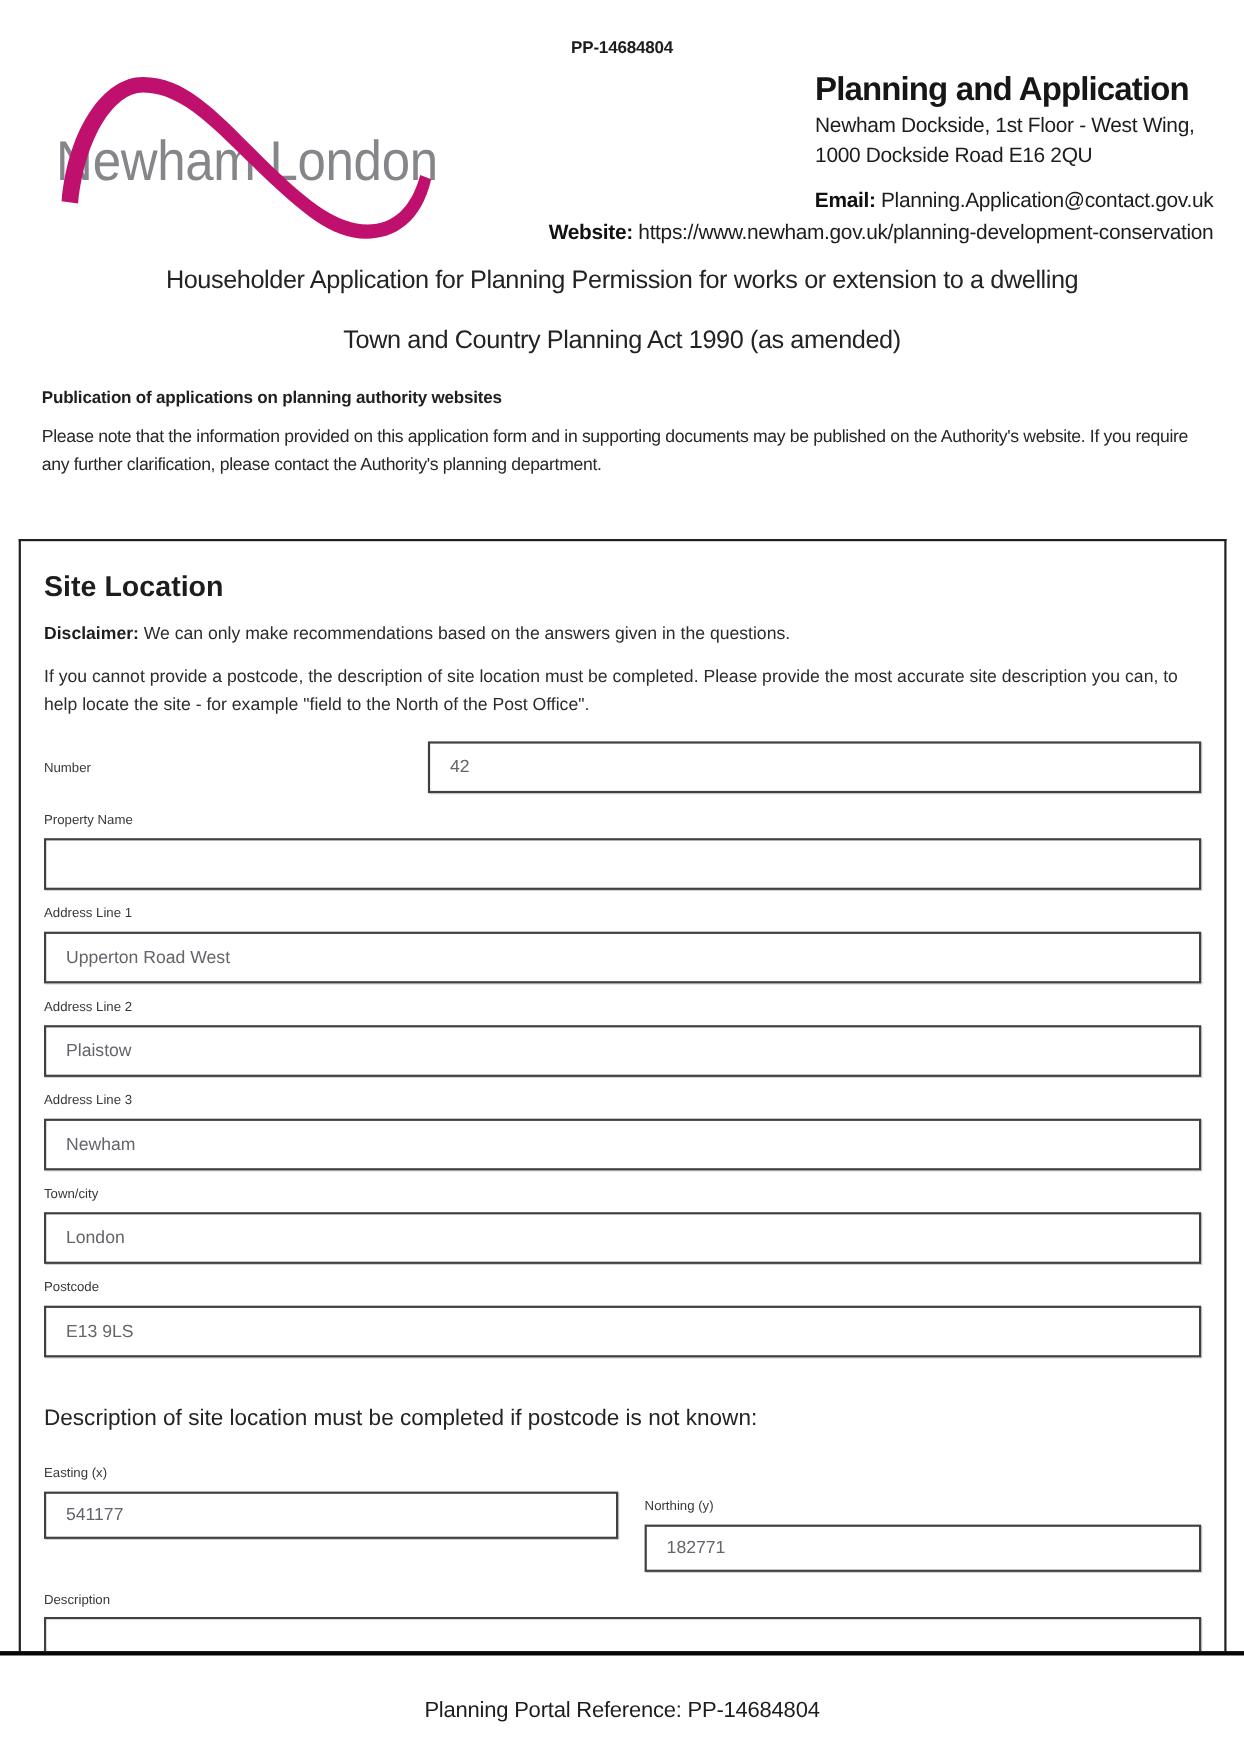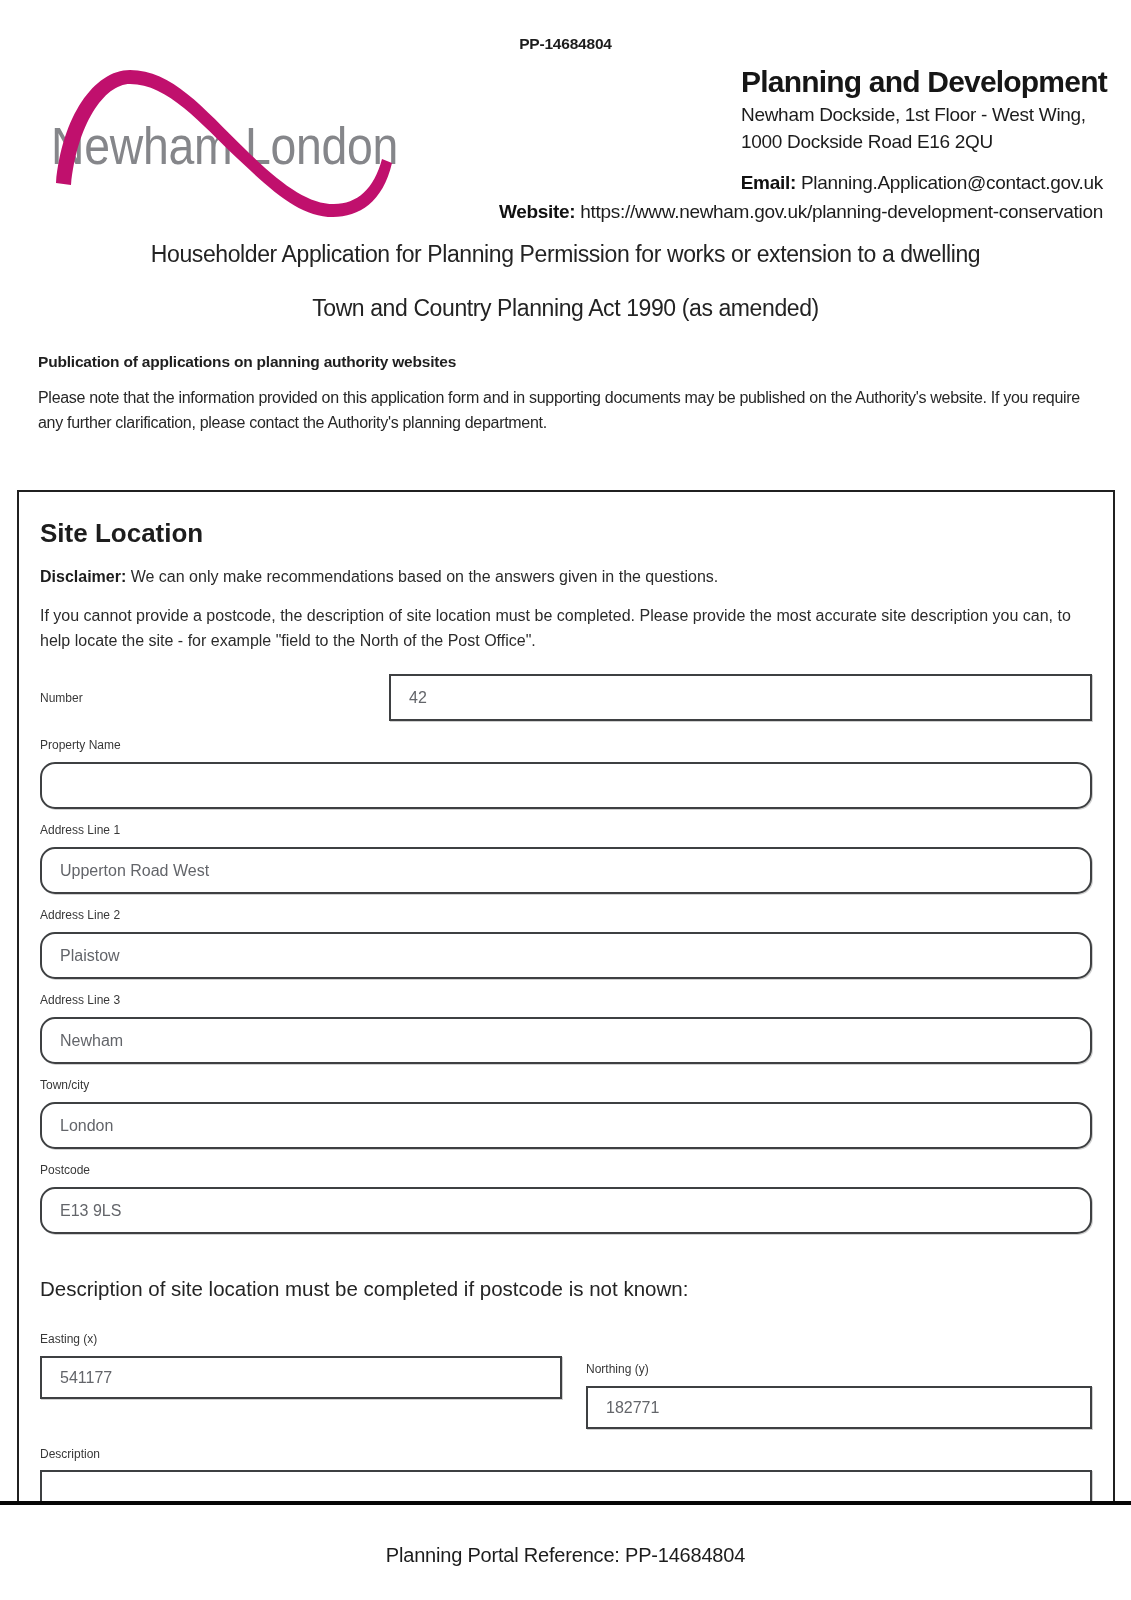--- a/index.html
+++ b/index.html
@@ -80,21 +80,21 @@
     box-shadow: 1px 1px 0 rgba(120,120,120,0.35);
   }
   .inline-row { display: flex; align-items: center; }
   .inline-row .field-label { flex: 0 0 349px; }
   .inline-row .tb { flex: 1; }
   .row-number { margin-top: 21px; }
   .row-suffix { margin-top: 7px; }
 
   .group { margin-top: 13px; }
   .group .field-label { margin-top: 0; }
-  .group .tb { margin-top: 9px; border-radius: 15px; }
+  .group .tb { margin-top: 9px; }
   .group-first { margin-top: 16px; }
 
   .desc-heading {
     margin: 43px 0 0; font-size: 20.5px; font-weight: normal; color: #242424;
   }
   .coord-row { display: flex; margin-top: 30px; }
   .coord-col-left { flex: 0 0 522px; margin-right: 24px; }
   .coord-col-right { flex: 1; margin-top: 30px; }
   .coord-row .tb { height: 43px; margin-top: 9px; }
 
@@ -127,21 +127,21 @@
                C 232,120 258,139 284,139
                C 307,139 324,124 332,94
                L 342,98
                C 333,137 309,152 283,152
                C 251,152 224,128 188,94
                C 150,58 118,19 80,19
                C 54,19 27,60 21,120 Z"></path>
     </svg>
 
     <div class="dept-block">
-      <div class="dept-title">Planning and Development</div>
+      <div class="dept-title">Planning and Application</div>
       <div class="dept-addr">
         <div>Newham Dockside, 1st Floor - West Wing,</div>
         <div>1000 Dockside Road E16 2QU</div>
       </div>
     </div>
 
     <div class="contact-block">
       <div class="contact-line">
         <b>Email:</b>
         <span>Planning.Application@contact.gov.uk</span>

